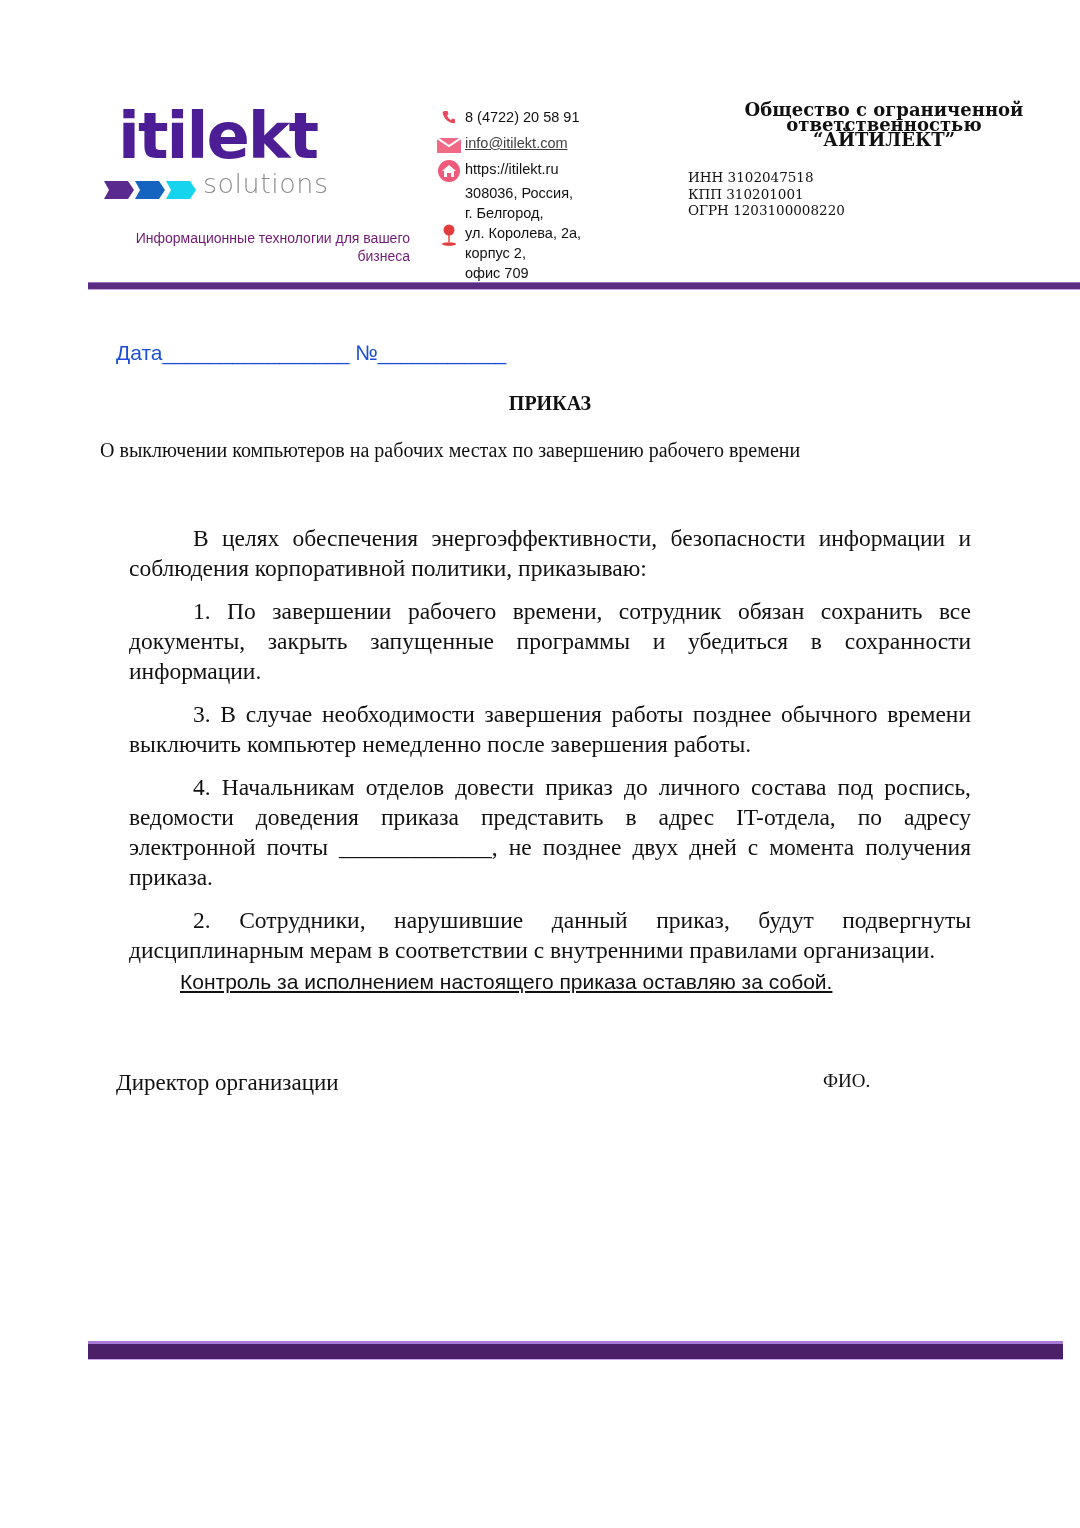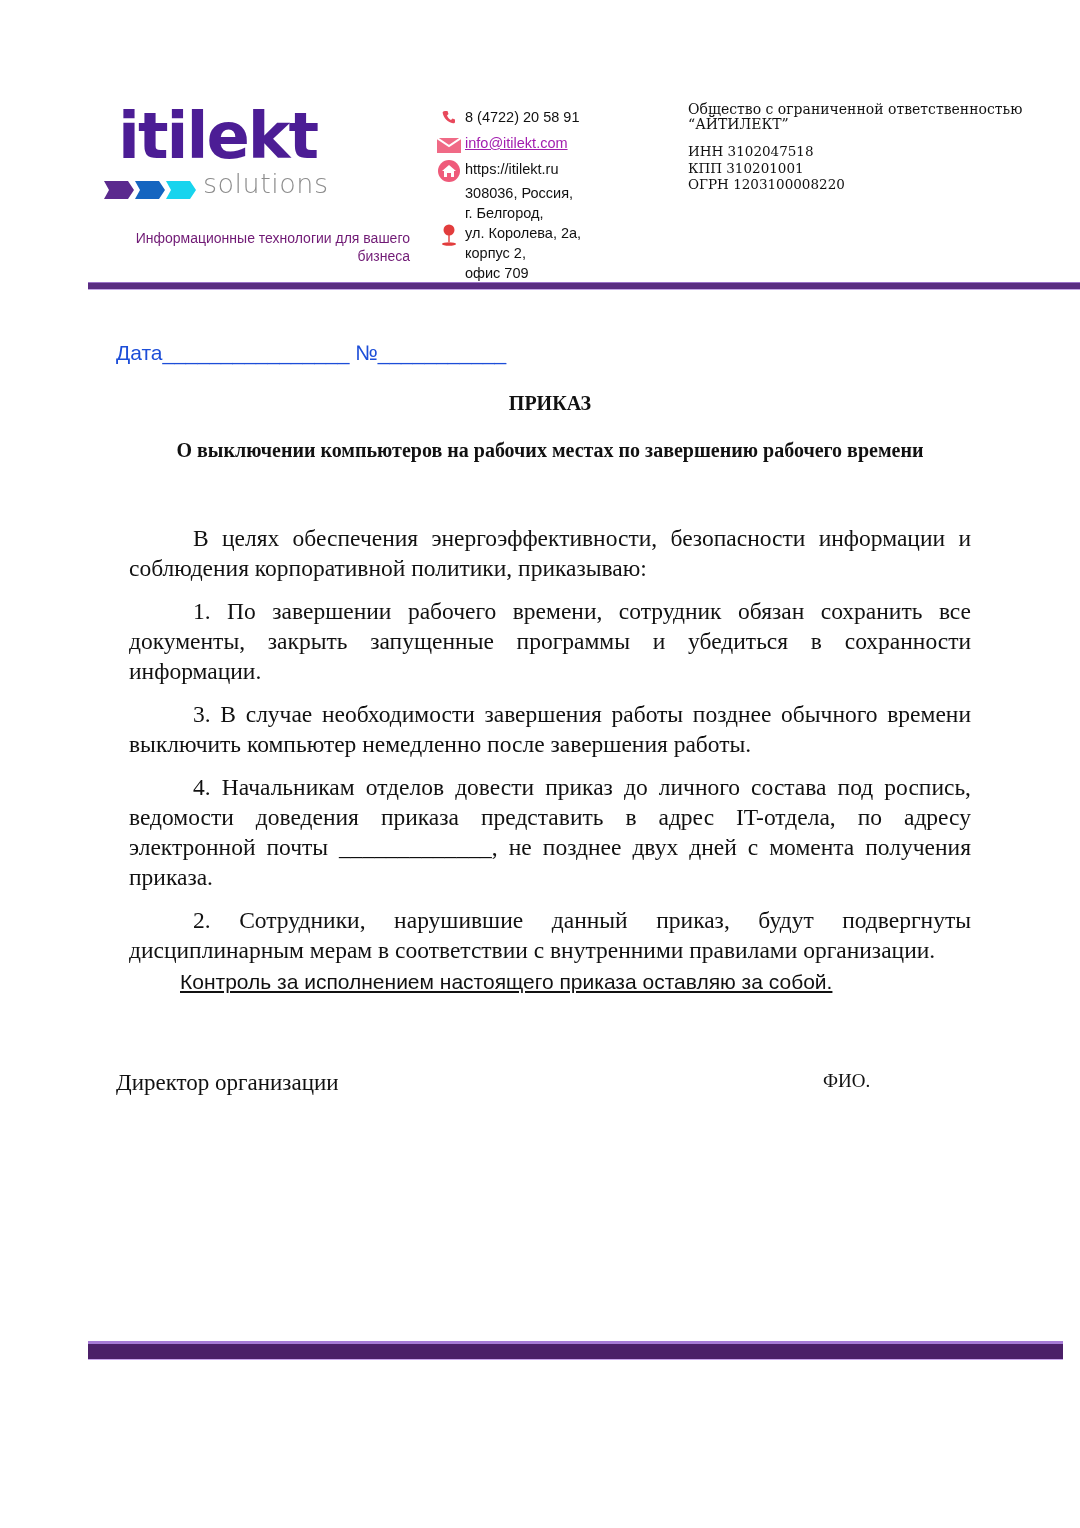--- a/index.html
+++ b/index.html
@@ -21,44 +21,44 @@
     }
     .tagline {
       left: 90px; top: 229px; width: 320px; text-align: right;
       font-family: "Liberation Sans", sans-serif; font-size: 14px; line-height: 18px; color: #701a75;
     }
 
     
     .contact {
       font-family: "Liberation Sans", sans-serif; font-size: 14.5px; color: #111; line-height: 20px;
     }
-    .contact a { color: #a21caf; text-decoration: underline; margin-top: 48px; }
+    .contact a { color: #404040; text-decoration: underline; margin-top: 48px; }
     .icon { position: absolute; }
 
     
     .company {
       left: 688px; top: 102px; font-family: "DejaVu Serif", serif; font-size: 13.5px;
       line-height: 15px; color: #111;
     }
-    .company .name { font-weight: normal; font-size: 14px; }
-    .company .reg { margin-top: 11px; font-size: 13.5px; line-height: 16.5px; }
+    .company .name { font-weight: bold; font-size: 18px; text-align: center; }
+    .company .reg { margin-top: 22px; font-size: 13.5px; line-height: 16.5px; }
 
     
     .rule-top { left: 88px; top: 282px; width: 992px; height: 6px;
       background: #5a2d82; border-top: 1px solid #9b72c8; border-bottom: 1px solid #c4a6e6; }
 
     
     .date-line {
       left: 116px; top: 341px; font-family: "Liberation Sans", sans-serif; font-size: 21px; color: #1d4ed8;
     }
     .title {
       left: 0; width: 1100px; top: 392px; text-align: center; font-weight: bold; font-size: 20px;
     }
     .subtitle {
-      left: 100px; width: 900px; top: 439px; text-align: center; font-weight: bold; font-size: 20px;
+      left: 100px; width: 900px; top: 439px; font-weight: normal; font-size: 20px;
     }
     .body-text {
       left: 116px; top: 510px; width: 868px; font-size: 23.5px; line-height: 30px; text-align: justify;
     }
     .body-text p { margin: 13px; text-indent: 64px; }
     .control {
       left: 180px; top: 970px; font-family: "Liberation Sans", sans-serif; font-size: 21px; color: #111; text-decoration: underline;
     }
     .sign-left { left: 116px; top: 1070px; font-size: 23px; }
     .sign-right { left: 823px; top: 1070px; font-size: 19px; }

